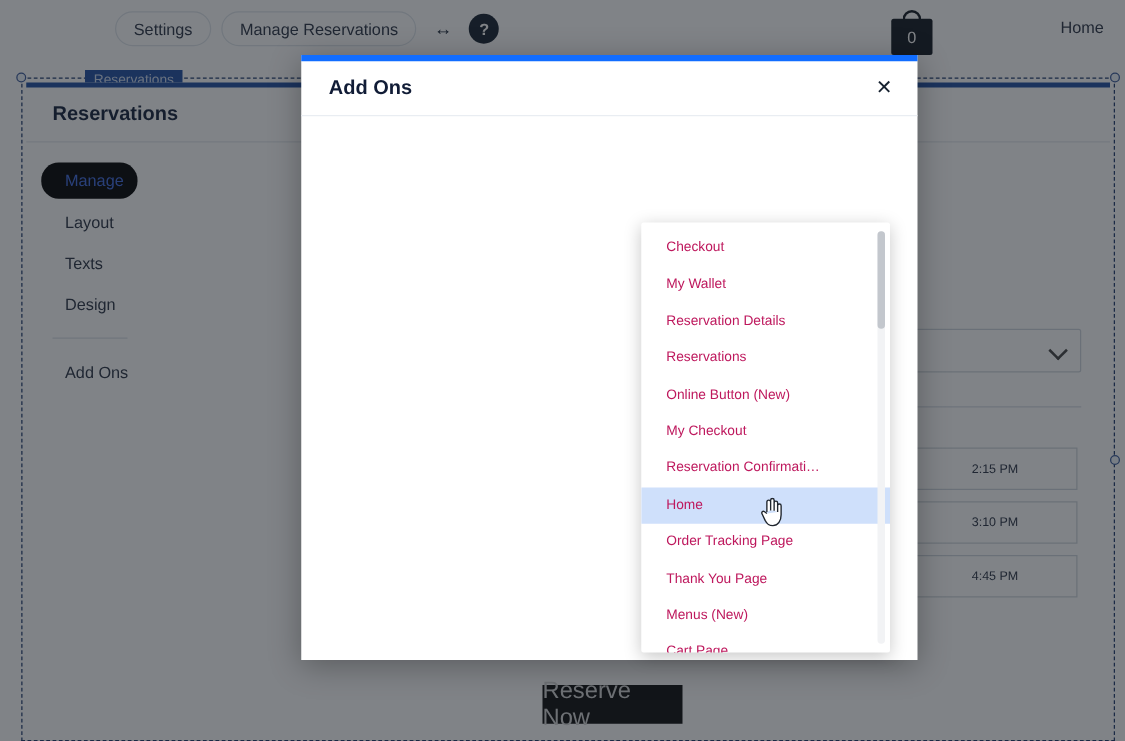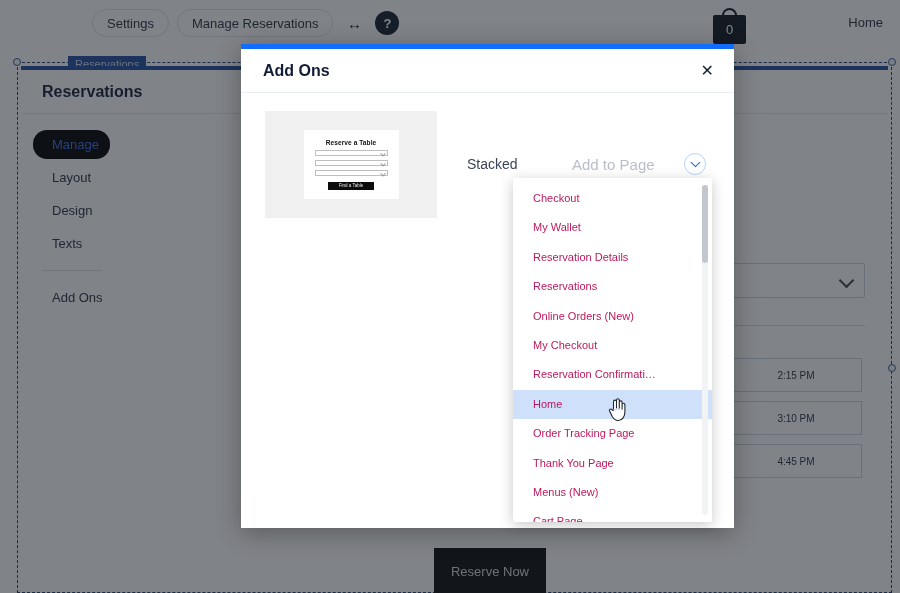--- a/index.html
+++ b/index.html
@@ -138,22 +138,22 @@
     position: absolute; left: 0; top: 85px; width: 265px; height: 1px;
     background: #d8dde3;
   }
   .slot {
     position: absolute; left: 130px; width: 132px; height: 34px;
     border: 1px solid #cfd5dd; background: #fff;
     display: flex; align-items: center; justify-content: center;
     font-size: 10px; color: #2b3445;
   }
   .reserve-now {
-    position: absolute; left: 434px; top: 548px; width: 112px; height: 46px;
-    background: #0d0d0d; color: #d6d6d6; font-size: 13px;
+    position: absolute; left: 434px; top: 548px; width: 112px; height: 31px;
+    background: #0d0d0d; color: #d6d6d6; font-size: 19px;
     display: flex; align-items: center; justify-content: center;
   }
 
   
   .dimmer {
     position: absolute; inset: 0; background: rgba(24,29,37,0.55);
   }
 
   
   .modal {
@@ -293,24 +293,24 @@
       </div>
       <div class="widget-body">
         <div class="w-side">
           <div class="item active">
             <span>Manage</span>
           </div>
           <div class="item">
             <span>Layout</span>
           </div>
           <div class="item">
+            <span>Texts</span>
+          </div>
+          <div class="item">
             <span>Design</span>
-          </div>
-          <div class="item">
-            <span>Texts</span>
           </div>
           <div class="sep"></div>
           <div class="item">
             <span>Add Ons</span>
           </div>
         </div>
         <div class="w-main">
           <div class="avatar">
             <div class="card"></div>
             <div class="tri"></div>
@@ -335,49 +335,33 @@
 
   <div class="dimmer"></div>
 
   <div class="modal">
     <div class="modal-head">
       <div class="modal-title">Add Ons</div>
       <div class="modal-close">✕</div>
     </div>
     <div class="modal-body">
 
-      <div class="addon-row">
-        <div class="thumb">
-          <div class="thumb-inner t-stacked">
-            <div class="mini-title">Reserve a Table</div>
-            <div class="mini-field"></div>
-            <div class="mini-field"></div>
-            <div class="mini-field"></div>
-            <div class="mini-btn">Find a Table</div>
-          </div>
-        </div>
-        <div class="addon-name">Stacked</div>
-        <div class="add-to-page">Add to Page</div>
-        <div class="chev-circle">
-            <i></i>
-          </div>
-      </div>
 
 
 
     </div>
   </div>
 
   <div class="dropdown">
     <div class="dd-list">
       <div class="dd-item">Checkout</div>
       <div class="dd-item">My Wallet</div>
       <div class="dd-item">Reservation Details</div>
       <div class="dd-item">Reservations</div>
-      <div class="dd-item">Online Orders (New)</div>
+      <div class="dd-item">Online Button (New)</div>
       <div class="dd-item">My Checkout</div>
       <div class="dd-item">Reservation Confirmati…</div>
       <div class="dd-item selected">Home</div>
       <div class="dd-item">Order Tracking Page</div>
       <div class="dd-item">Thank You Page</div>
       <div class="dd-item">Menus (New)</div>
       <div class="dd-item">Cart Page</div>
     </div>
     <div class="dd-scroll-track"></div>
     <div class="dd-scroll-thumb"></div>

